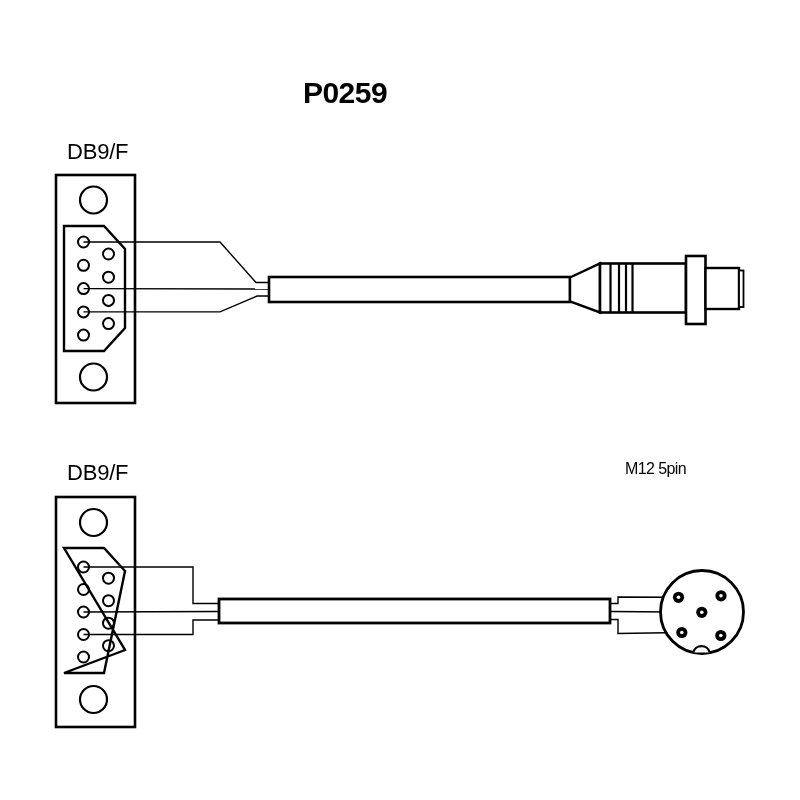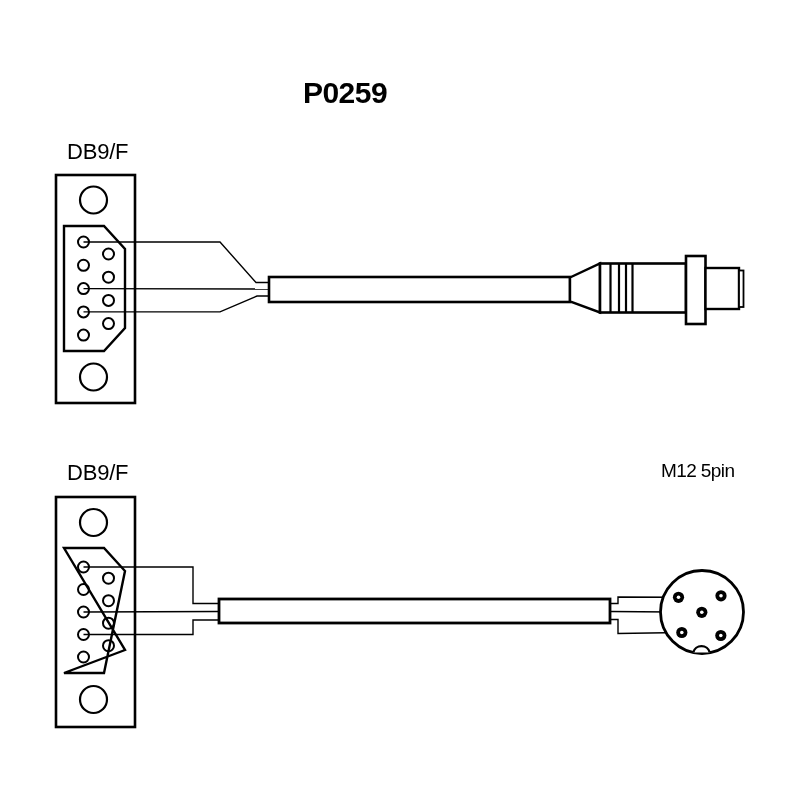--- a/index.html
+++ b/index.html
@@ -33,21 +33,21 @@
     right: 0;
     top: 78px;
     text-align: center;
     font-size: 30px;
     font-weight: bold;
     letter-spacing: -0.5px;
     padding-left: 10px;
   }
   .db9-top    { left: 67px;  top: 141px; font-size: 22px; letter-spacing: -0.2px; }
   .db9-bottom { left: 67px;  top: 462px; font-size: 22px; letter-spacing: -0.2px; }
-  .m12-label  { left: 661px; top: 461px; font-size: 19px; letter-spacing: -0.6px; text-align: center; }
+  .m12-label  { left: 625px; top: 461px; font-size: 16px; letter-spacing: -0.6px; text-align: center; }
 </style>
 </head>
 <body>
 
 <div id="canvas">
 
   <div class="label title">P0259</div>
   <div class="label db9-top">DB9/F</div>
   <div class="label db9-bottom">DB9/F</div>
   <div class="label m12-label">M12 5pin</div>

